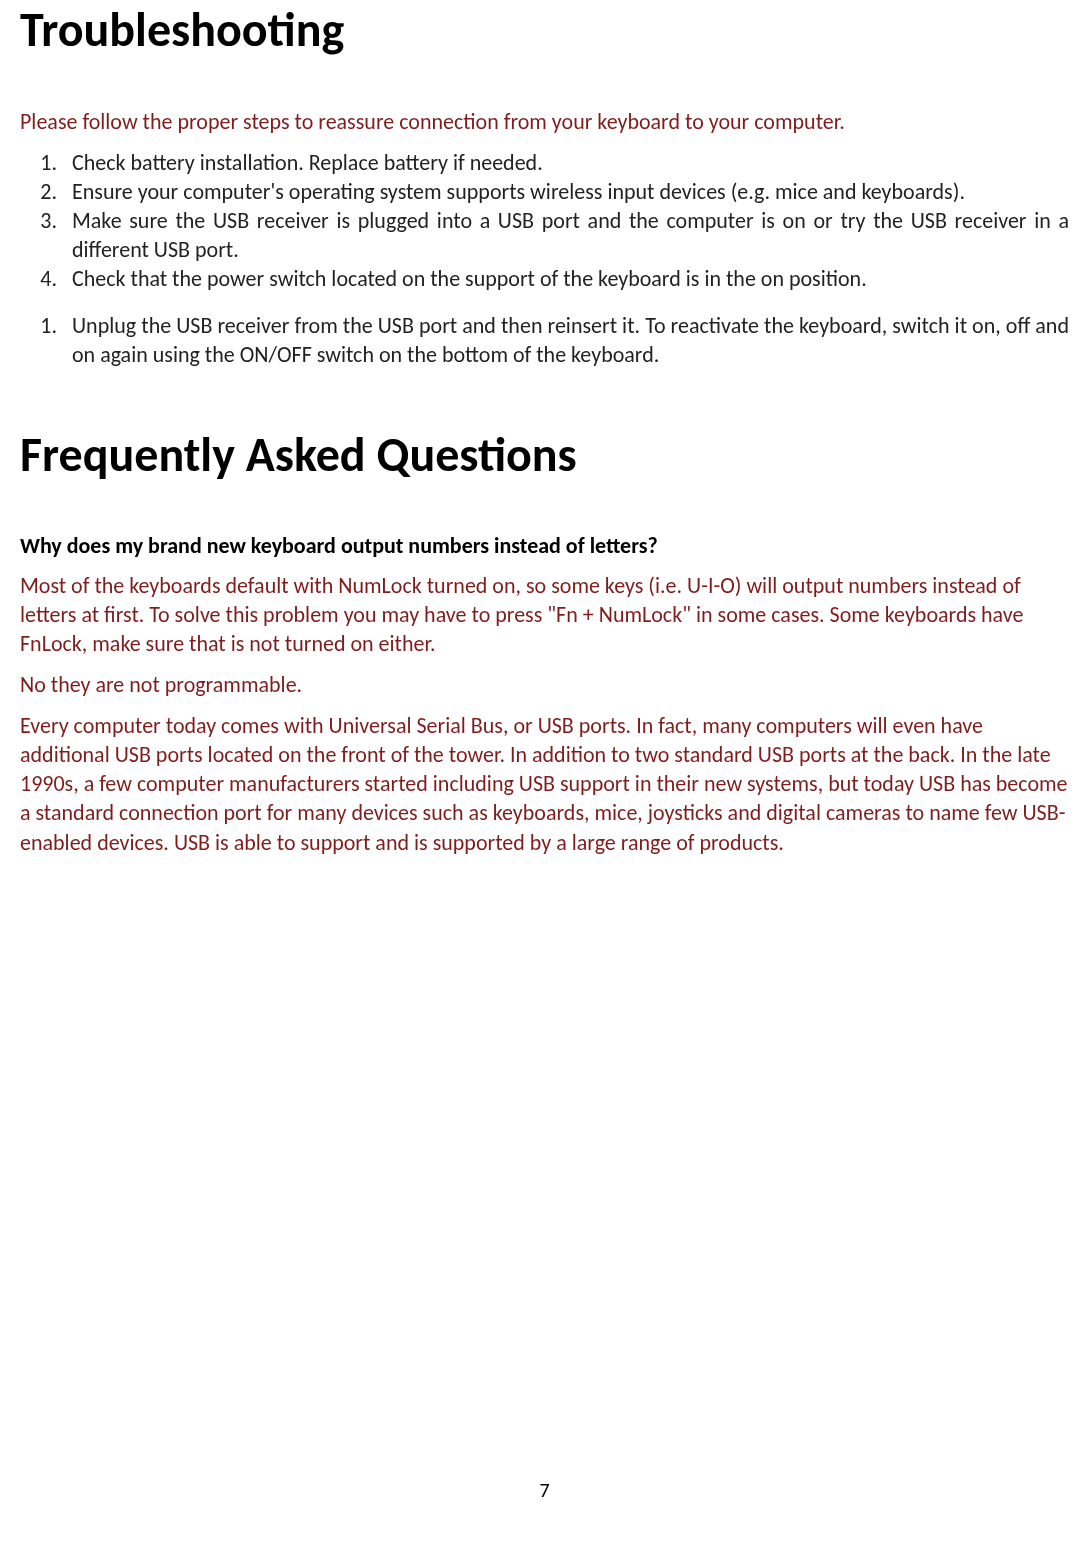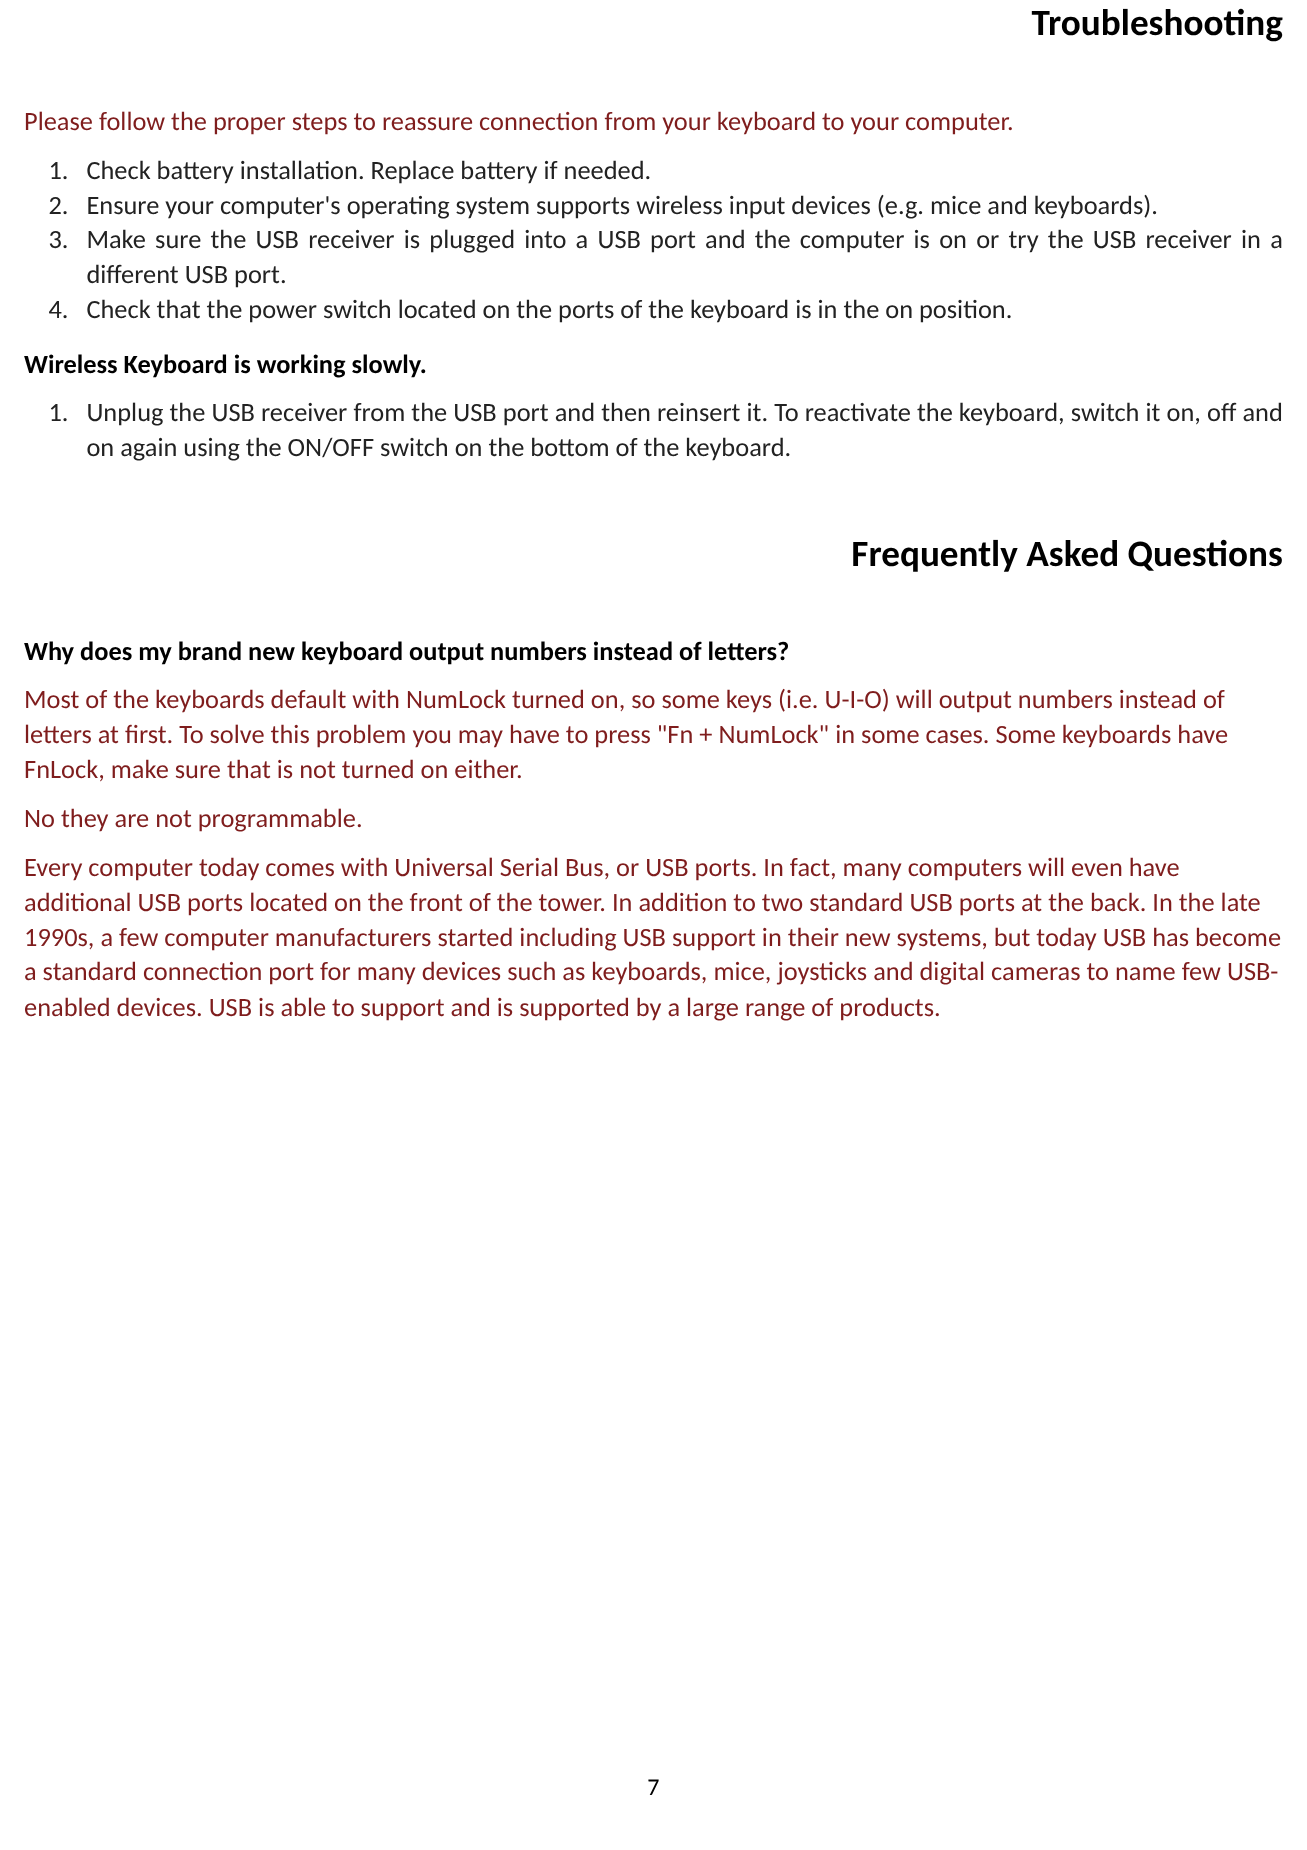--- a/index.html
+++ b/index.html
@@ -13,22 +13,22 @@
       color: #222;
       width: 1089px;
       height: 1542px;
       position: relative;
       padding: 0 20px;
     }
     .page-content {
       padding-top: 0;
     }
     h1 {
-      text-align: right;
-      font-size: 31px;
+      text-align: left;
+      font-size: 48px;
       font-weight: bold;
       margin-bottom: 48px;
       color: #000;
     }
     h1.faq-title {
       margin-top: 56px;
       margin-bottom: 48px;
     }
     .subheading {
       font-weight: bold;
@@ -70,24 +70,23 @@
 <div class="page-content">
 
   <h1>Troubleshooting</h1>
 
   <div class="body-text">Please follow the proper steps to reassure connection from your keyboard to your computer.</div>
 
   <ol>
     <li>Check battery installation. Replace battery if needed.</li>
     <li>Ensure your computer's operating system supports wireless input devices (e.g. mice and keyboards).</li>
     <li>Make sure the USB receiver is plugged into a USB port and the computer is on or try the USB receiver in a different USB port.</li>
-    <li>Check that the power switch located on the ports of the keyboard is in the on position.</li>
+    <li>Check that the power switch located on the support of the keyboard is in the on position.</li>
   </ol>
 
-  <div class="subheading">Wireless Keyboard is working slowly.</div>
 
   <ol>
     <li>Unplug the USB receiver from the USB port and then reinsert it. To reactivate the keyboard, switch it on, off and on again using the ON/OFF switch on the bottom of the keyboard.</li>
   </ol>
 
   <h1 class="faq-title">Frequently Asked Questions</h1>
 
   <div class="subheading">Why does my brand new keyboard output numbers instead of letters?</div>
   <div class="body-text">Most of the keyboards default with NumLock turned on, so some keys (i.e. U-I-O) will output numbers instead of letters at first. To solve this problem you may have to press "Fn + NumLock" in some cases. Some keyboards have FnLock, make sure that is not turned on either.</div>
 

